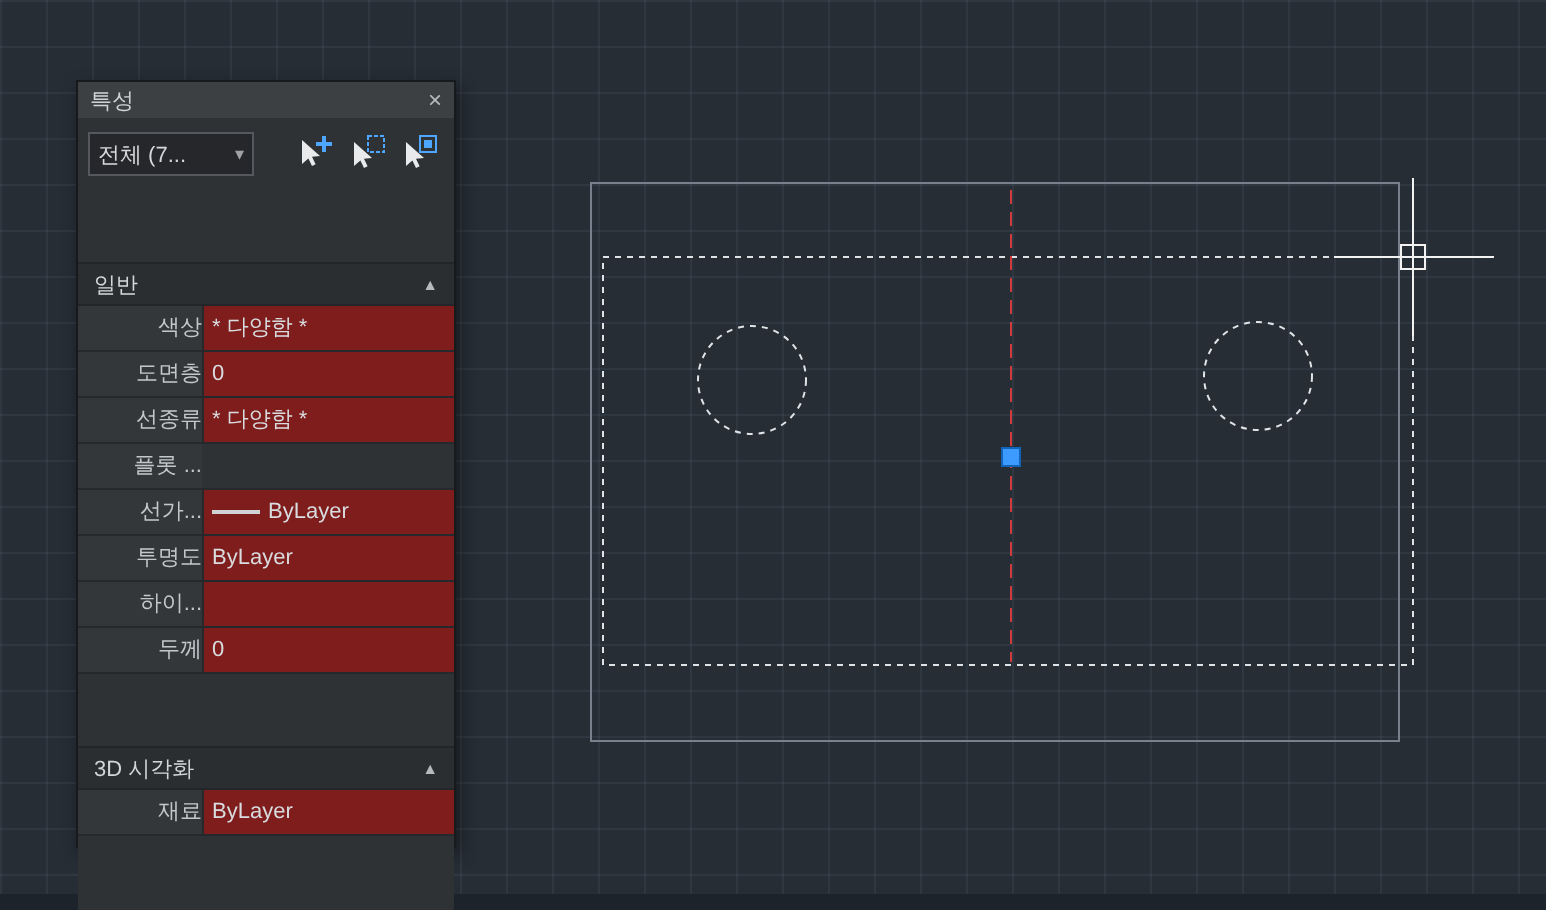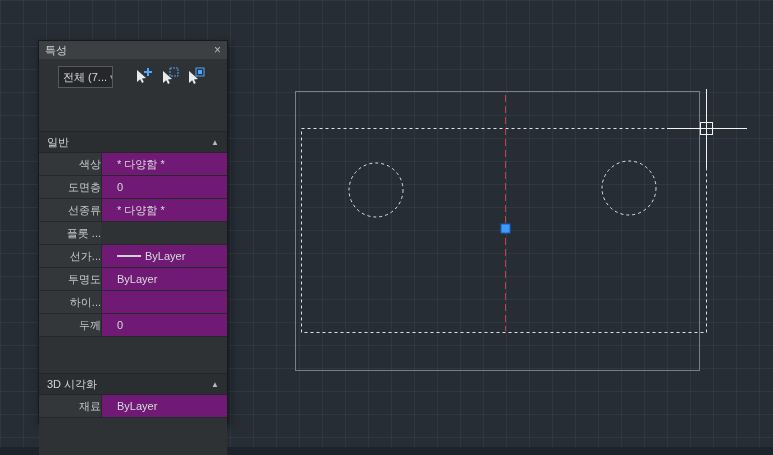--- a/index.html
+++ b/index.html
@@ -26,21 +26,21 @@
   .palette{
     position:absolute;left:38px;top:40px;width:190px;height:384px;
     background:#2f3234;border:1px solid #17191b;box-sizing:border-box;
     color:#d0d4d7;font-size:11px;box-shadow:2px 3px 8px rgba(0,0,0,0.45);
   }
   .palette-title{
     height:18px;background:#3c4043;display:flex;align-items:center;
     justify-content:space-between;padding:0 6px;color:#cfd3d6;
   }
   .palette-title .close{color:#b7bbbe;font-size:12px;line-height:1;cursor:default;}
-  .palette-toolbar{height:36px;display:flex;align-items:center;padding:0 19px;gap:19px;}
+  .palette-toolbar{height:36px;display:flex;align-items:center;padding:0 5px;gap:19px;}
   .combo{
     width:96px;height:22px;background:#25272a;border:1px solid #55595d;
     display:flex;align-items:center;justify-content:space-between;
     padding:0 4px;box-sizing:border-box;color:#d6d9db;white-space:nowrap;overflow:hidden;
   }
   .combo-arrow{color:#9fa3a6;font-size:9px;margin-left:3px;}
   .tool-icons{margin-left:auto;display:flex;gap:2px;}
   .tool-btn{width:24px;height:24px;background:transparent;border:none;padding:1px;}
   .section-header{
     height:20px;background:#2b2e31;display:flex;align-items:center;
@@ -48,21 +48,21 @@
     border-top:1px solid #232629;border-bottom:1px solid #232629;margin-top:36px;
   }
   .section-header .arrow{font-size:8px;color:#b6babd;}
   .rows{margin:0;}
   .prow{display:flex;height:22px;line-height:22px;border-bottom:1px solid #26292c;text-align:right;}
   .plabel{
     width:62px;background:#34373a;padding-left:14px;box-sizing:border-box;
     color:#c3c7ca;white-space:nowrap;overflow:hidden;
   }
   .pvalue{
-    flex:1;background:#701a75;padding-left:15px;border-left:1px solid #26292c;
+    flex:1;background:#7f1d1d;padding-left:4px;border-left:1px solid #26292c;
     color:#d9dcde;white-space:nowrap;overflow:hidden;display:flex;align-items:center;
   }
   .pvalue.muted{color:#8d9194;}
   .line-sample{display:inline-block;width:24px;height:2px;background:#cfd3d6;margin-right:4px;}
   .palette-fill{height:69px;background:#2f3234;}
 </style>
 </head>
 <body>
 
 <div class="screen">

